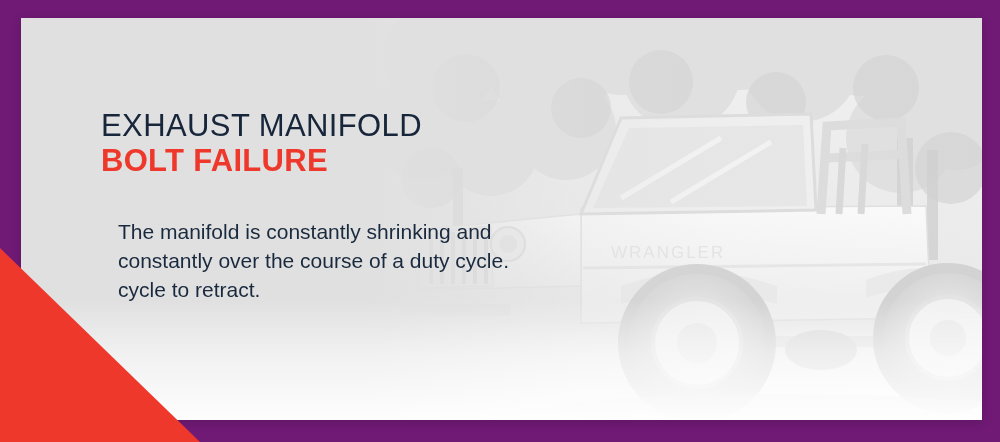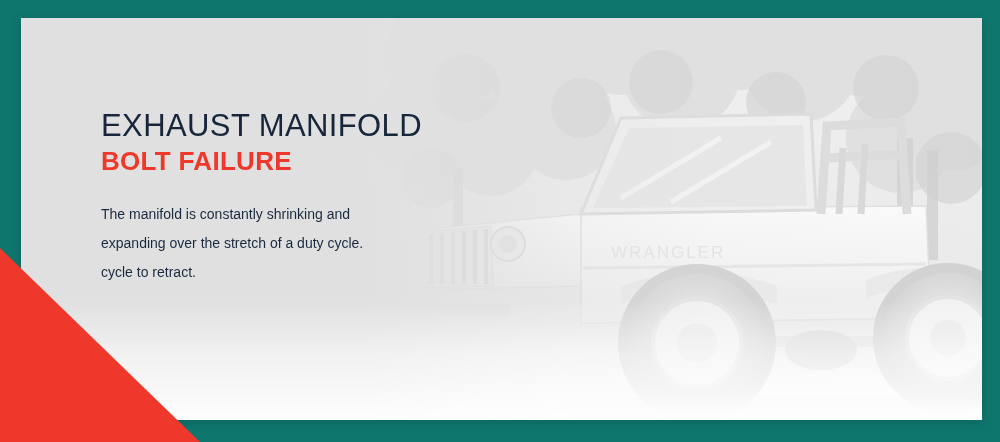--- a/index.html
+++ b/index.html
@@ -12,21 +12,21 @@
     background: #e4e4e4;
     font-family: "Liberation Sans", sans-serif;
     overflow: hidden;
   }
 
   #stage {
     position: relative;
     width: 1000px;
     height: 442px;
     overflow: hidden;
-    background: #0f766e;
+    background: #701a75;
   }
 
   
   #card {
     position: absolute;
     left: 21px;
     top: 18px;
     width: 961px;
     height: 402px;
     background: #e0e0e0;
@@ -98,32 +98,32 @@
   .headline-1 {
     font-size: 31px;
     font-weight: 400;
     letter-spacing: 0.4px;
     color: #17263a;
     line-height: 36px;
     margin: 0;
     white-space: nowrap;
   }
   .headline-2 {
-    font-size: 26px;
+    font-size: 31px;
     font-weight: 700;
     letter-spacing: 0.3px;
     color: #ee382c;
     line-height: 34px;
     margin: 0;
     white-space: nowrap;
   }
   #body-copy {
-    margin: 0;
+    margin: 17px;
     padding-top: 22px;
-    font-size: 14px;
+    font-size: 21px;
     line-height: 29px;
     color: #1a2a3e;
     font-weight: 400;
     width: 400px;
   }
   #body-copy .ln { display: block; white-space: nowrap; }
 </style>
 </head>
 <body>
 
@@ -262,21 +262,21 @@
 
       <div id="photo-veil"></div>
       <div id="photo-floor"></div>
     </div>
 
     <div id="textblock" style="position:absolute; left:80px; top:90px;">
       <div class="headline-1">EXHAUST MANIFOLD</div>
       <div class="headline-2">BOLT FAILURE</div>
       <div id="body-copy">
         <span class="ln">The manifold is constantly shrinking and</span>
-        <span class="ln">expanding over the stretch of a duty cycle.</span>
+        <span class="ln">constantly over the course of a duty cycle.</span>
         <span class="ln">cycle to retract.</span>
       </div>
     </div>
 
   </div>
 
   <svg id="red-triangle" viewBox="0 0 1000 442">
     <polygon points="0,248 0,442 200,442" fill="#ee382c"></polygon>
   </svg>
 

